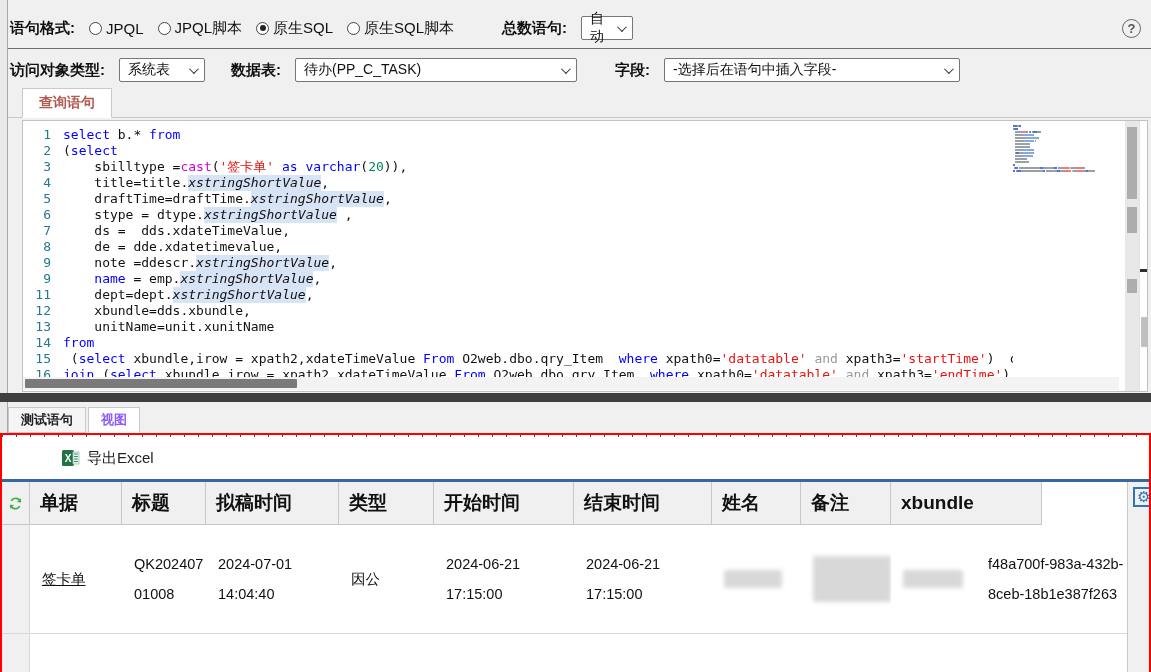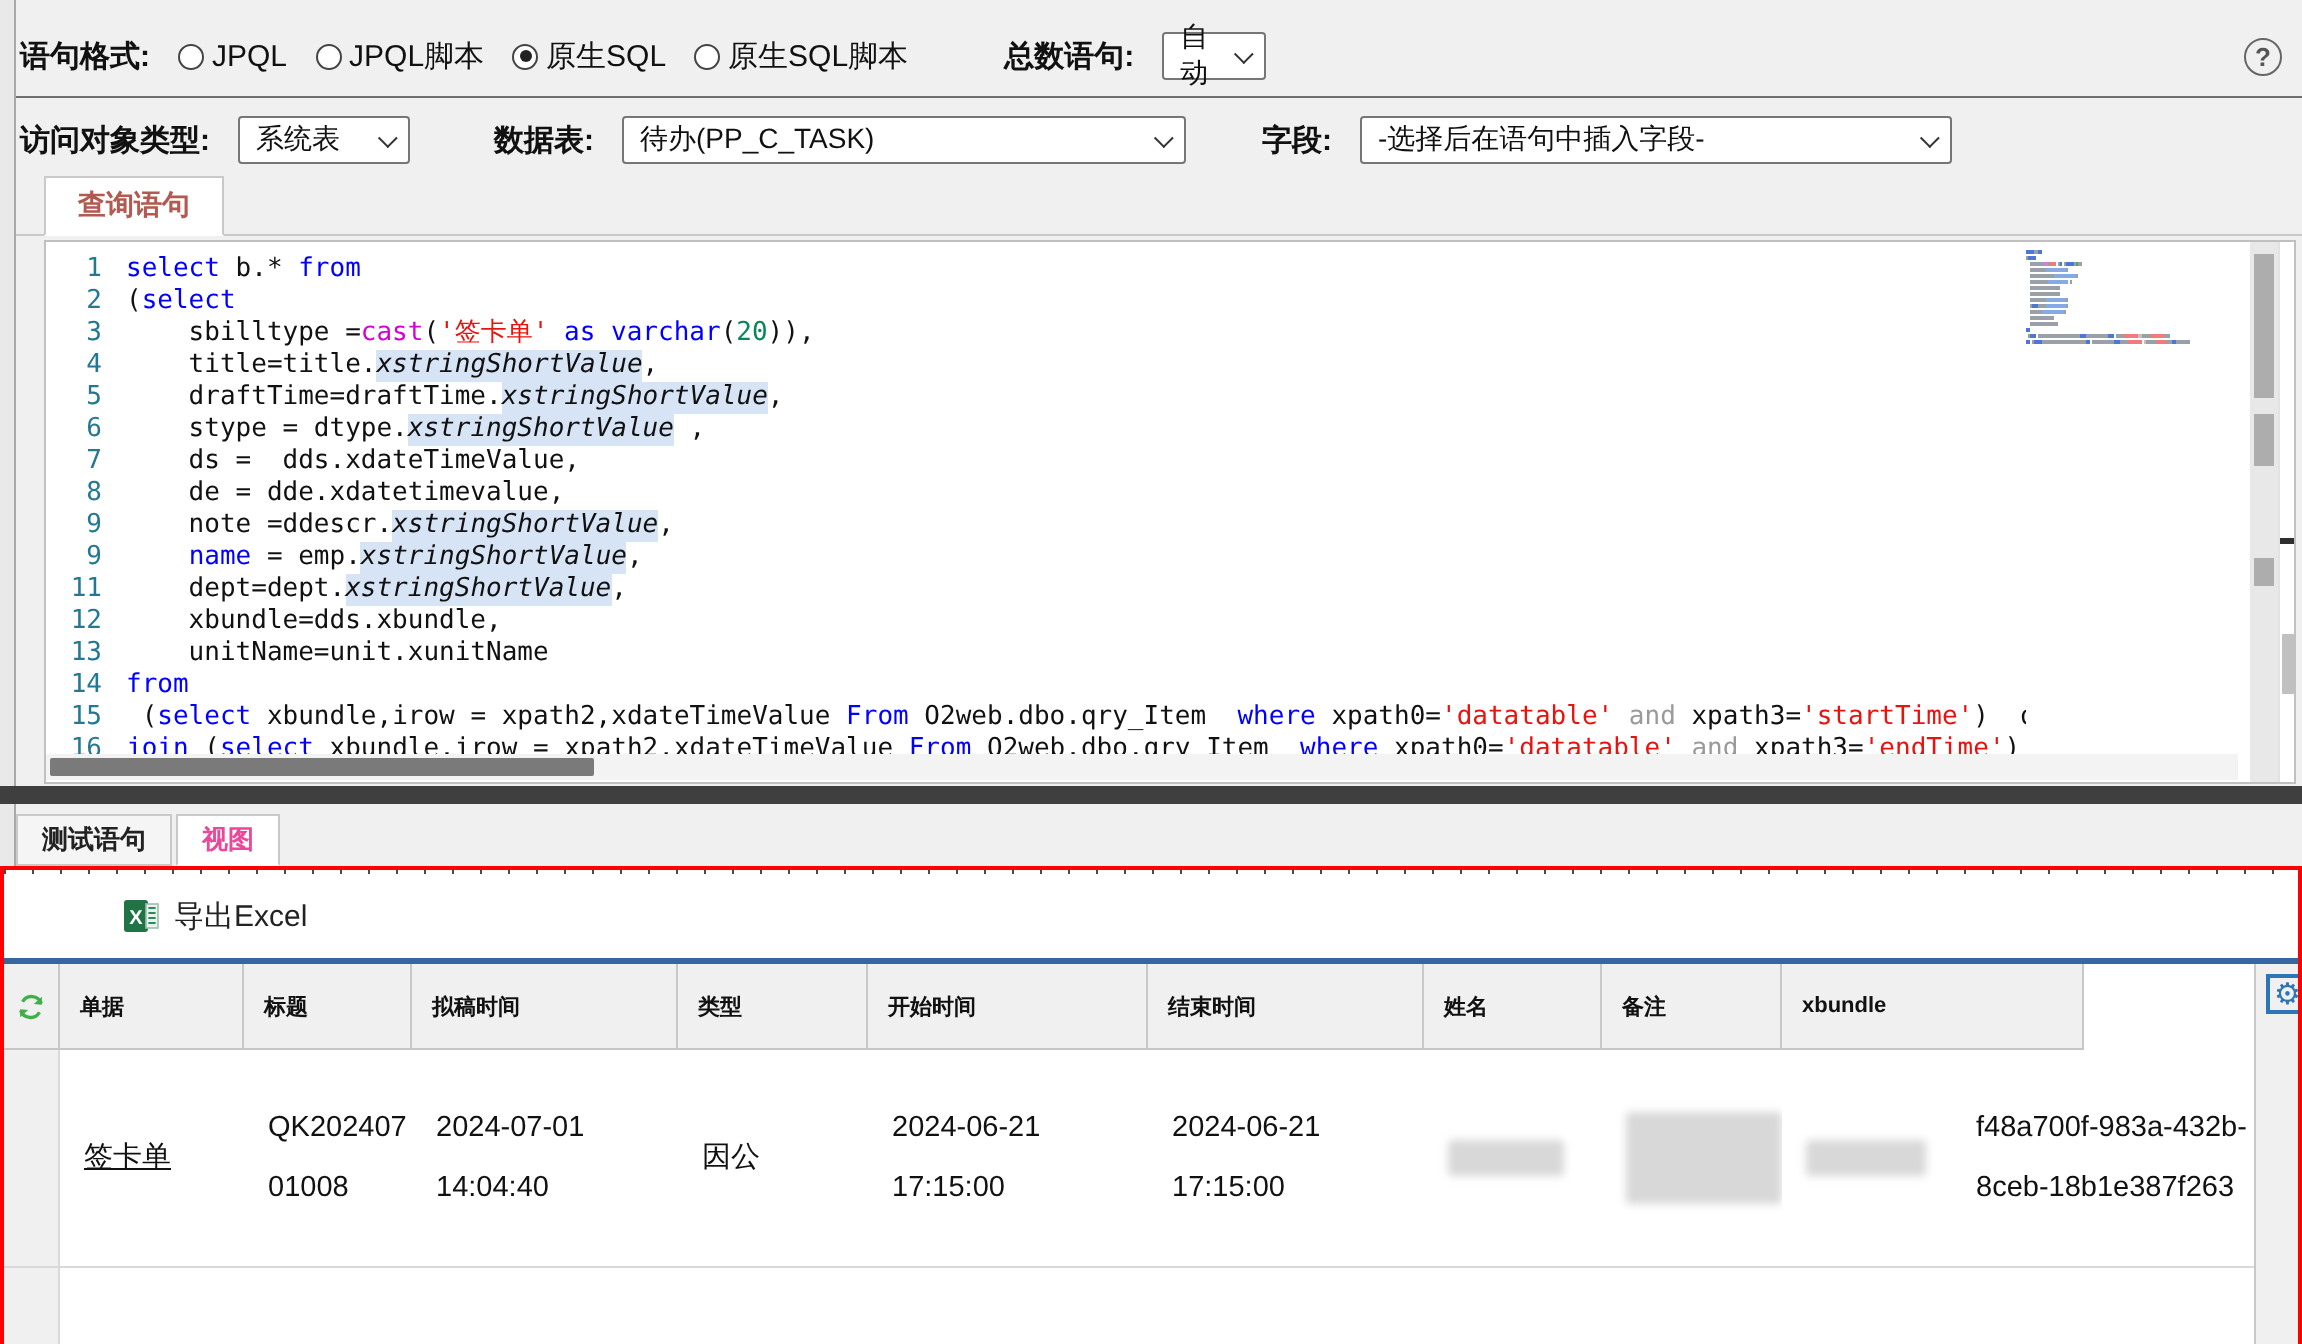--- a/index.html
+++ b/index.html
@@ -48,29 +48,29 @@
   .ruler .dk { position:absolute; left:0; width:8px; height:3px; background:#2f2f2f; }
   .hsb { position:absolute; left:0; bottom:1px; height:13px; width:1096px; background:#f3f3f3; }
   .hsb .th { position:absolute; left:2px; top:2px; height:9px; width:272px; background:#7a7a7a; border-radius:1px; }
 
   
   .splitter { position:absolute; left:0; top:393px; width:1151px; height:9px; background:#3f3f3f; }
 
   
   .btabs { position:absolute; left:8px; top:406px; right:0; height:27px; display:flex; align-items:flex-end; gap:2px; }
   .btab { height:26px; padding:0 12px; display:flex; align-items:center; font-size:13px; font-weight:bold; border:1px solid #c9c9c9; background:#f5f5f5; color:#222; }
-  .btab.active { background:#fff; color:#ec4899; border-bottom-color:#fff; }
+  .btab.active { background:#fff; color:#8b5cf6; border-bottom-color:#fff; }
 
   
   .redpanel { position:absolute; left:0; top:433px; width:1151px; height:239px; border:2px solid #f00; border-bottom:none; background:#fff; overflow:hidden; }
   .ticks { position:absolute; left:0; top:0; width:100%; height:5px; background:repeating-linear-gradient(90deg,#4a4a4a 0 1px,transparent 1px 14px); }
   .xtoolbar { position:absolute; left:0; top:2px; width:100%; height:42px; background:#fff; display:flex; align-items:center; }
   .export-btn { display:flex; align-items:center; gap:7px; margin-left:60px; font-size:15px; color:#222; cursor:default; }
   .blueline { position:absolute; left:0; top:44px; width:100%; height:3px; background:#36689f; }
-  .grid-head { position:absolute; left:0; top:47px; height:43px; display:flex; background:#f0f0f0; border-bottom:1px solid #c6c6c6; font-size:11px; font-weight:bold; }
+  .grid-head { position:absolute; left:0; top:47px; height:43px; display:flex; background:#f0f0f0; border-bottom:1px solid #c6c6c6; font-size:19px; font-weight:bold; }
   .gh-cell { display:flex; align-items:center; padding-left:10px; border-right:1px solid #c8c8c8; height:100%; overflow:hidden; }
   .gh-cell.iconcol { justify-content:center; padding-left:0; }
   .grid-body { position:absolute; left:0; top:90px; width:1125px; }
   .g-row { display:flex; border-bottom:1px solid #d9d9d9; background:#fff; }
   .g-cell { display:flex; align-items:center; padding-left:12px; line-height:30px; font-size:14.5px; overflow:hidden; }
   .g-cell .wrap { word-break:break-word; }
   .g-cell.iconcol { background:#f0f0f0; border-right:1px solid #d9d9d9; padding-left:0; }
   .mask { background:#d8d8d8; border-radius:2px; filter:blur(2px); }
   .right-strip { position:absolute; left:1125px; top:47px; width:22px; bottom:0; background:#f0f0f0; border-left:1px solid #c8c8c8; }
   .gear-btn { position:absolute; left:1131px; top:52px; width:24px; height:20px; color:#2e75b6; font-size:15px; display:flex; align-items:center; border-left:2px solid #2e75b6; border-top:2px solid #2e75b6; border-bottom:2px solid #2e75b6; padding-left:2px; background:#f0f0f0; }
@@ -108,21 +108,21 @@
   <div class="help">?</div>
 </div>
 <div class="hsep"></div>
 
 <div class="row2">
   <span class="blabel">访问对象类型:</span>
   <div class="sel-box" style="width:86px">
     <span>系统表</span>
     <span class="chev"></span>
   </div>
-  <span class="blabel" style="margin-left:42px">数据表:</span>
+  <span class="blabel" style="margin-left:26px">数据表:</span>
   <div class="sel-box" style="width:282px">
     <span>待办(PP_C_TASK)</span>
     <span class="chev"></span>
   </div>
   <span class="blabel" style="margin-left:38px">字段:</span>
   <div class="sel-box" style="width:296px">
     <span>-选择后在语句中插入字段-</span>
     <span class="chev"></span>
   </div>
 </div>

